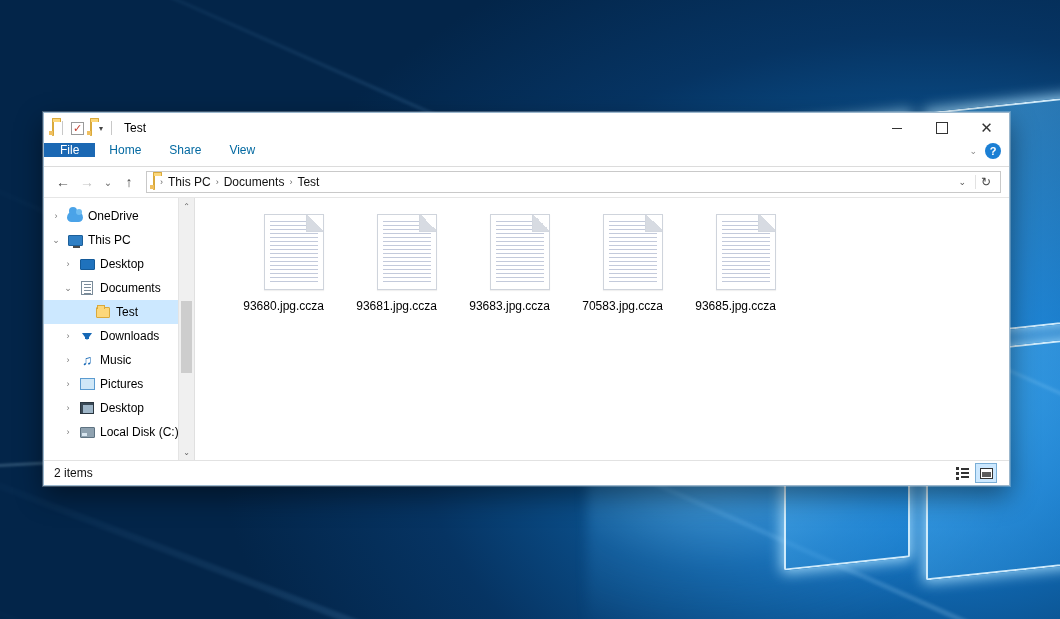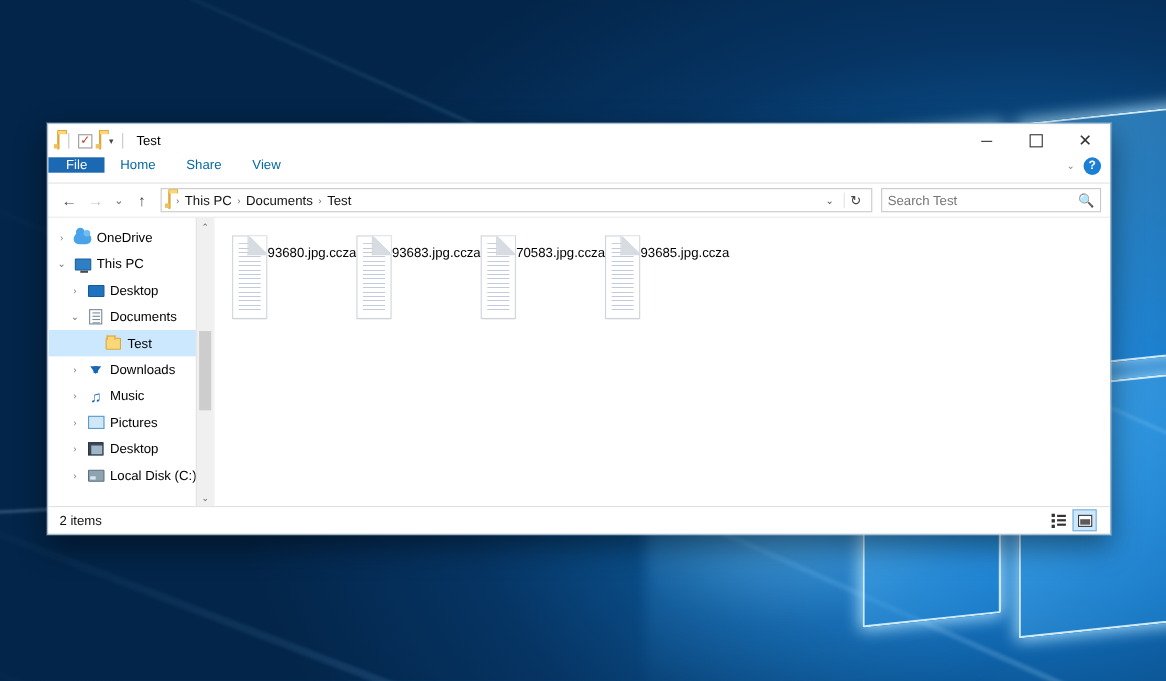--- a/index.html
+++ b/index.html
@@ -196,21 +196,21 @@
   .ns-thumb { position: absolute; left: 2px; right: 2px; top: 38%; height: 31%; background: #cdcdcd; }
 
   .vsep { width: 1px; background: #e0e0e0; flex: none; }
 
   
   .content {
     flex: 1; background: #fff; padding: 14px 0 0 16px; position: relative;
   }
   .grid { display: flex; flex-wrap: wrap; gap: 0; }
   .file-item {
-    width: 113px; display: flex; flex-direction: row; align-items: flex-start;
+    width: 113px; display: flex; flex-direction: column; align-items: flex-end;
     padding-top: 2px;
   }
   .file-ico {
     width: 60px; height: 76px; background: #ffffff;
     border: 1px solid #cfd4dc; position: relative; overflow: hidden;
     box-shadow: 0 1px 1px rgba(0,0,0,.06);
   }
   .file-ico .lines {
     position: absolute; left: 5px; right: 5px; top: 6px; bottom: 5px;
     background: repeating-linear-gradient(
@@ -312,24 +312,20 @@
       <span class="crumb-sep">›</span>
       <span class="crumb">This PC</span>
       <span class="crumb-sep">›</span>
       <span class="crumb">Documents</span>
       <span class="crumb-sep">›</span>
       <span class="crumb">Test</span>
       <span class="addr-caret">⌄</span>
       <span class="refresh">↻</span>
     </div>
 
-    <div class="search-field">
-      <input placeholder="Search Test" style="">
-      <span class="search-ico">🔍</span>
-    </div>
   </div>
 
   <div class="wbody">
 
     <div class="navpane">
 
       <div class="tree-item depth1">
         <span class="tw">›</span>
         <span class="ti-ico">
             <span class="ic-cloud"></span>
@@ -423,20 +419,28 @@
 
         <div class="file-item">
           <div class="file-ico">
             <div class="lines"></div>
               <div class="foldmask"></div>
               <div class="fold"></div>
           </div>
           <div class="file-label">93680.jpg.ccza</div>
         </div>
 
+        <div class="file-item">
+          <div class="file-ico">
+            <div class="lines"></div>
+              <div class="foldmask"></div>
+              <div class="fold"></div>
+          </div>
+          <div class="file-label">93681.jpg.ccza</div>
+        </div>
 
 
         <div class="file-item">
           <div class="file-ico">
             <div class="lines"></div>
               <div class="foldmask"></div>
               <div class="fold"></div>
           </div>
           <div class="file-label">93683.jpg.ccza</div>
         </div>

